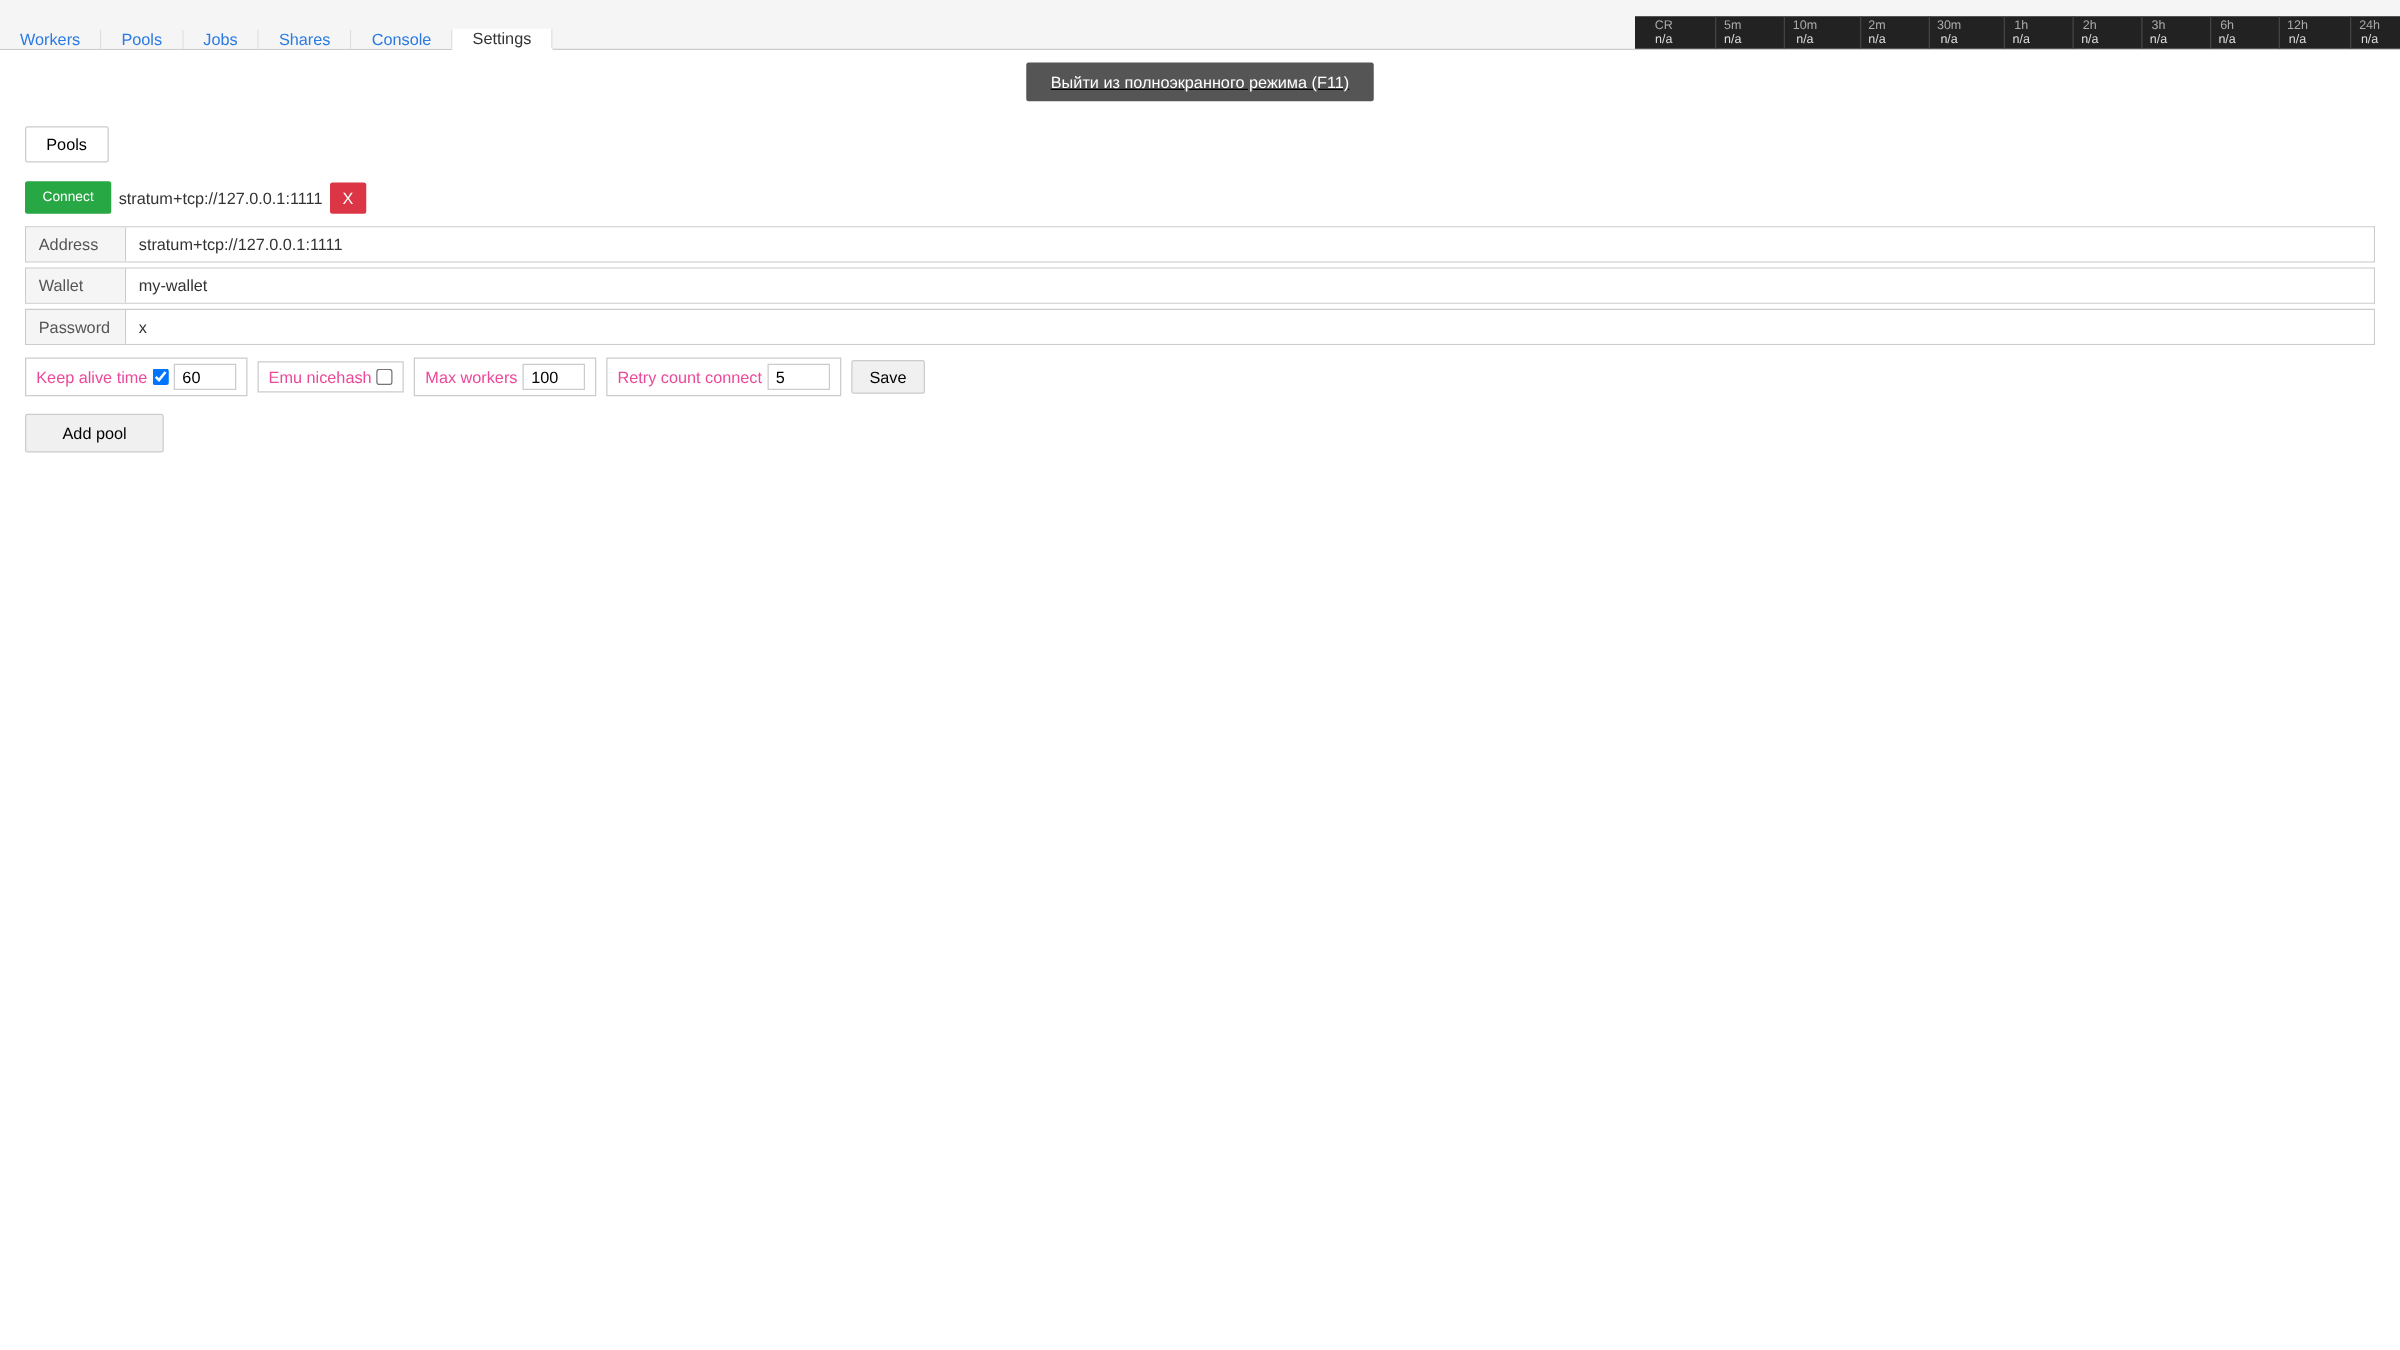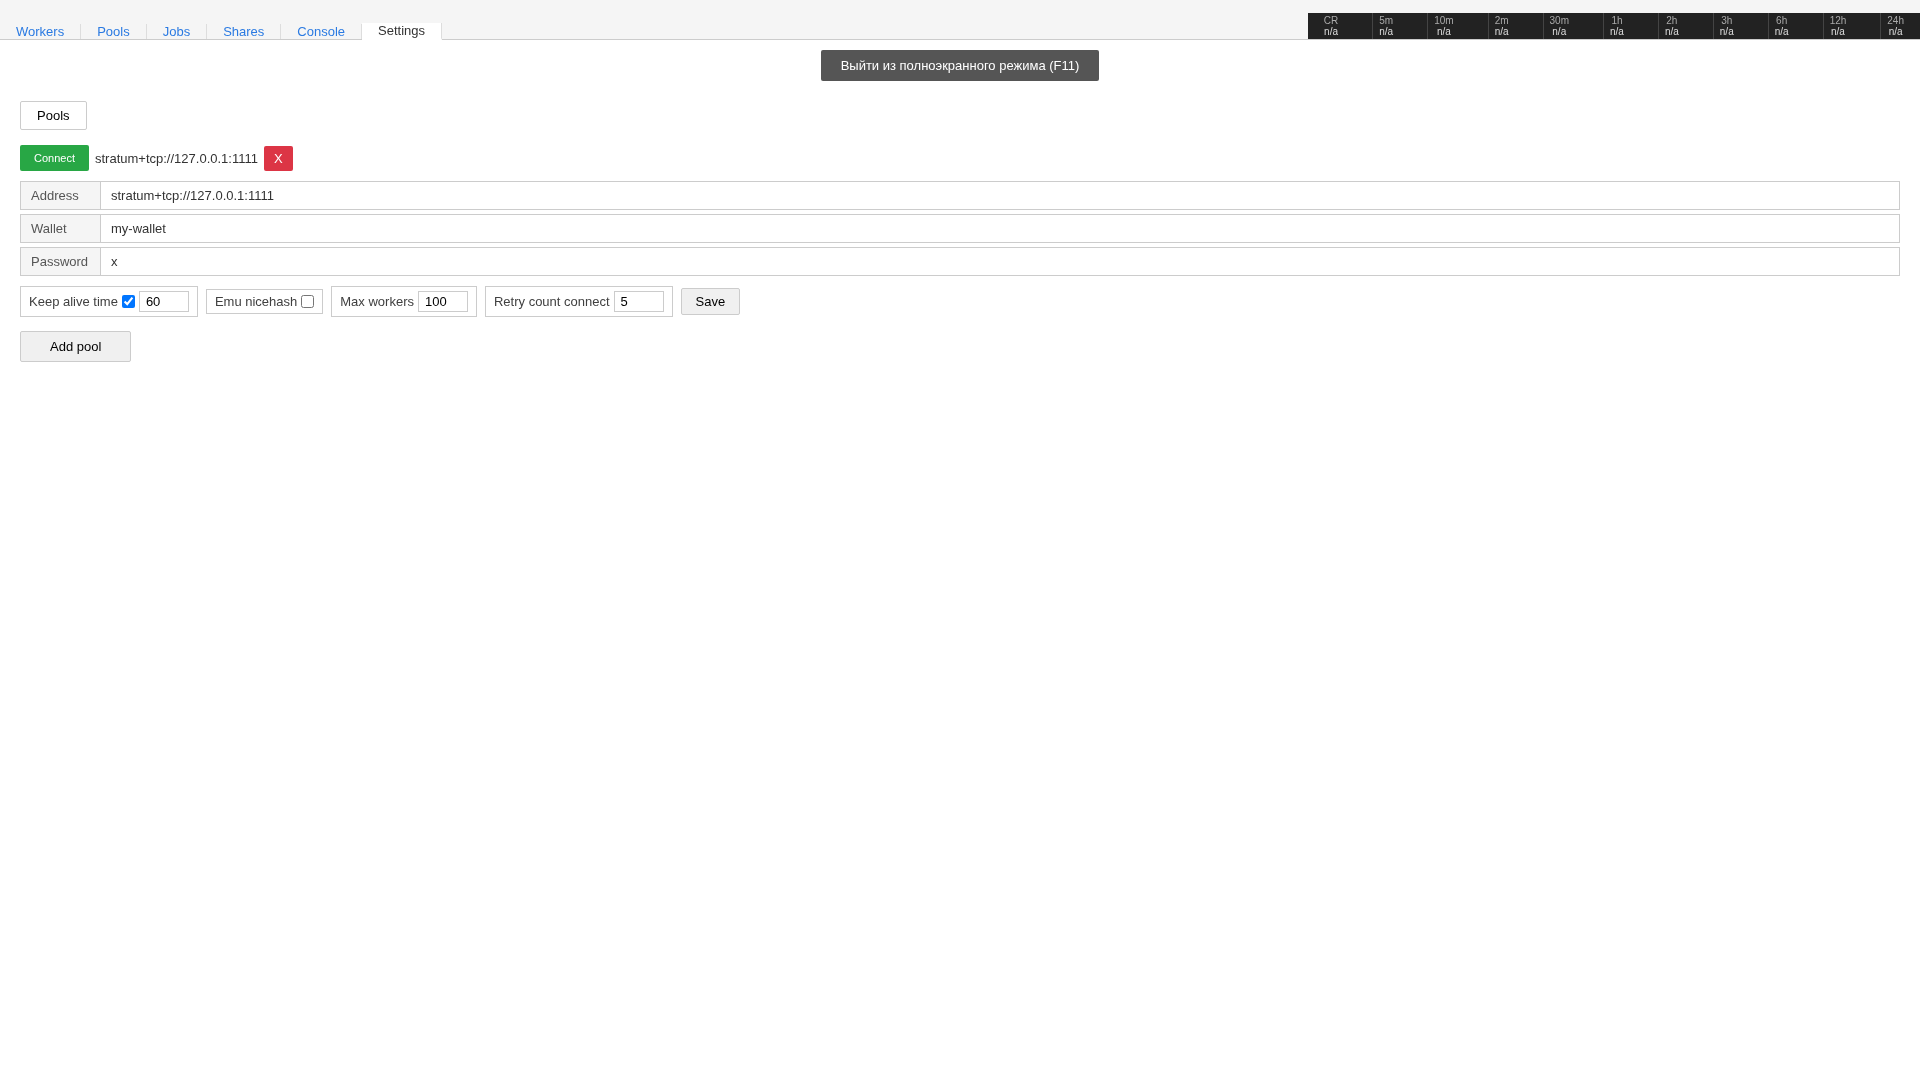--- a/index.html
+++ b/index.html
@@ -48,20 +48,21 @@
       color: #ccc;
       font-size: 11px;
       gap: 28px;
     }
 
     
     .fullscreen-bar {
       display: flex;
       justify-content: center;
       padding: 10px 0;
+      text-decoration: underline;
     }
     .fullscreen-btn {
       background: #555;
       color: #fff;
       border: none;
       padding: 8px 20px;
       font-size: 13px;
       cursor: pointer;
       border-radius: 2px;
     }
@@ -148,21 +149,21 @@
     .option-group {
       display: flex;
       align-items: center;
       gap: 4px;
       border: 1px solid #ccc;
       padding: 4px 8px;
       font-size: 13px;
     }
     .option-group label {
       font-size: 13px;
-      color: #404040;
+      color: #ec4899;
     }
     .option-group input[type="text"] {
       border: 1px solid #ccc;
       padding: 2px 6px;
       font-size: 13px;
       width: 50px;
       outline: none;
     }
     .option-group input[type="checkbox"] {
       cursor: pointer;

